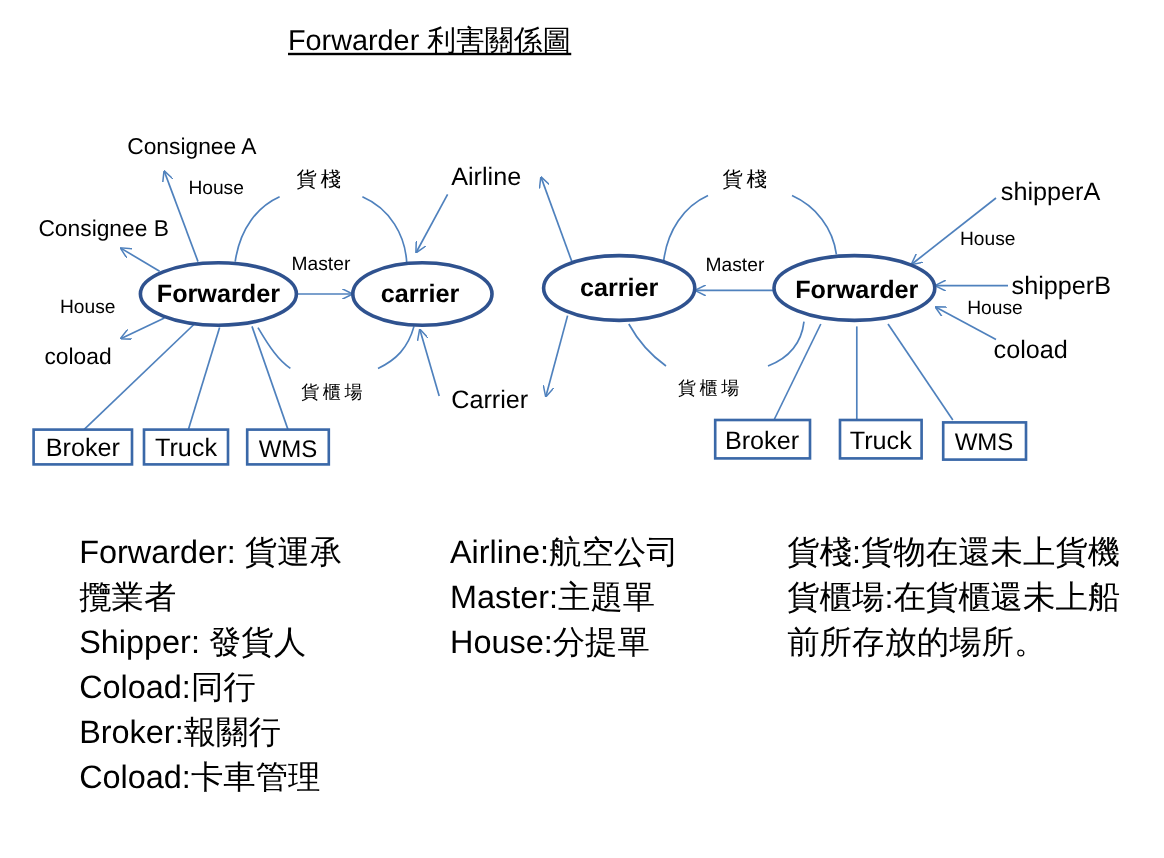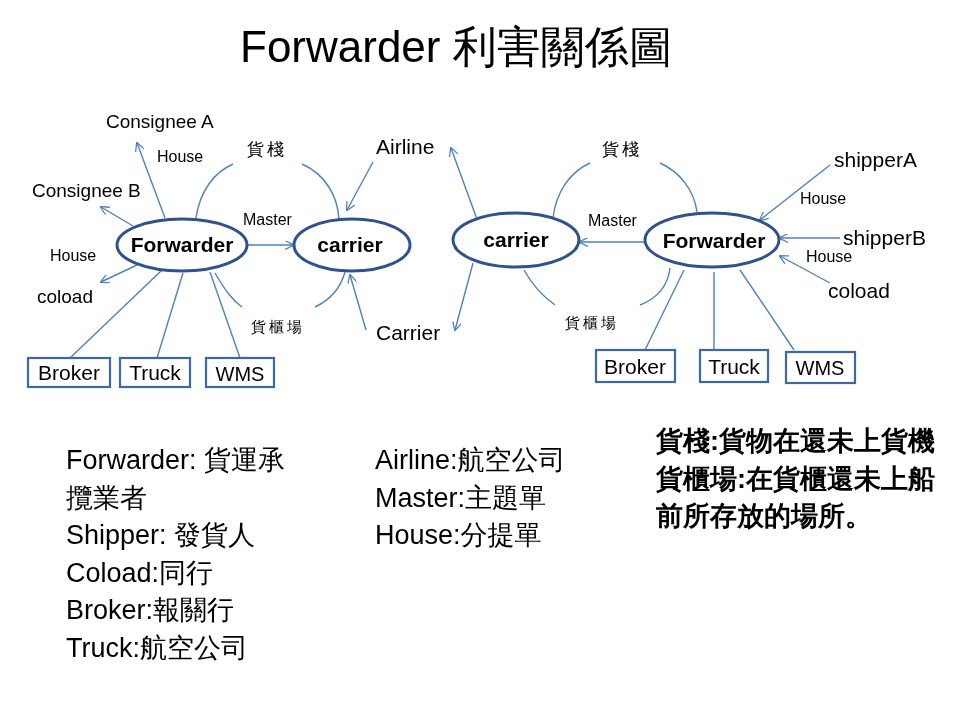--- a/index.html
+++ b/index.html
@@ -1,32 +1,32 @@
 <!DOCTYPE html>
 <html><head>
 <meta charset="utf-8">
 <style>
   html, body { margin: 0; padding: 0; background: #ffffff; }
   body { width: 970px; height: 715px; position: relative; overflow: hidden; font-family: "Liberation Sans", "DejaVu Sans", sans-serif; color: #000; }
-  .title { position: absolute; left: 240px; top: 18px; font-size: 44px; white-space: nowrap; }
+  .title { position: absolute; left: 240px; top: 18px; font-size: 24px; white-space: nowrap; text-decoration: underline; }
   svg.diagram { position: absolute; left: 0; top: 0; }
   .lbl { font-family: "Liberation Sans", "DejaVu Sans", sans-serif; fill: #000; }
   .node-text { font-weight: bold; font-size: 21px; }
   .edge-lbl { font-size: 16px; }
   .party { font-size: 19px; }
   .cjk { font-size: 17px; font-family: "DejaVu Serif", "Liberation Serif", serif; letter-spacing: 3px; }
   .box-text { font-size: 21px; }
   .line { stroke: #4f81bd; stroke-width: 1.4; fill: none; }
   .ellipse { stroke: #2f528f; stroke-width: 3; fill: #ffffff; }
   .box { stroke: #3a68a8; stroke-width: 2.2; fill: #ffffff; }
   .legend { position: absolute; font-size: 27px; line-height: 37.5px; white-space: nowrap; }
   .legend div { height: 37.5px; margin-left: 46px; }
   .col1 { left: 20px; top: 442px; }
   .col2 { left: 329px; top: 442px; }
-  .col3 { left: 610px; top: 423px; font-weight: bold; }
+  .col3 { left: 610px; top: 442px; }
 </style>
 </head>
 <body>
 
 <div class="title">Forwarder 利害關係圖</div>
 
 <svg class="diagram" width="970" height="420" viewBox="0 0 970 420">
   <defs>
     <marker id="arr" viewBox="0 0 10 10" refX="9" refY="5" markerWidth="9" markerHeight="9" orient="auto-start-reverse" markerUnits="userSpaceOnUse">
       <path d="M0,0 L10,5 L0,10" fill="none" stroke="#4f81bd" stroke-width="1.4"></path>
@@ -117,21 +117,21 @@
     <text class="lbl box-text" x="820" y="375" text-anchor="middle" style="font-size:20px">WMS</text>
   </g>
 </svg>
 
 <div class="legend col1">
   <div>Forwarder: 貨運承</div>
   <div>攬業者</div>
   <div>Shipper: 發貨人</div>
   <div>Coload:同行</div>
   <div>Broker:報關行</div>
-  <div>Truck:航空公司</div>
+  <div>Coload:卡車管理</div>
 </div>
 
 <div class="legend col2">
   <div>Airline:航空公司</div>
   <div>Master:主題單</div>
   <div>House:分提單</div>
 </div>
 
 <div class="legend col3">
   <div>貨棧:貨物在還未上貨機</div>

